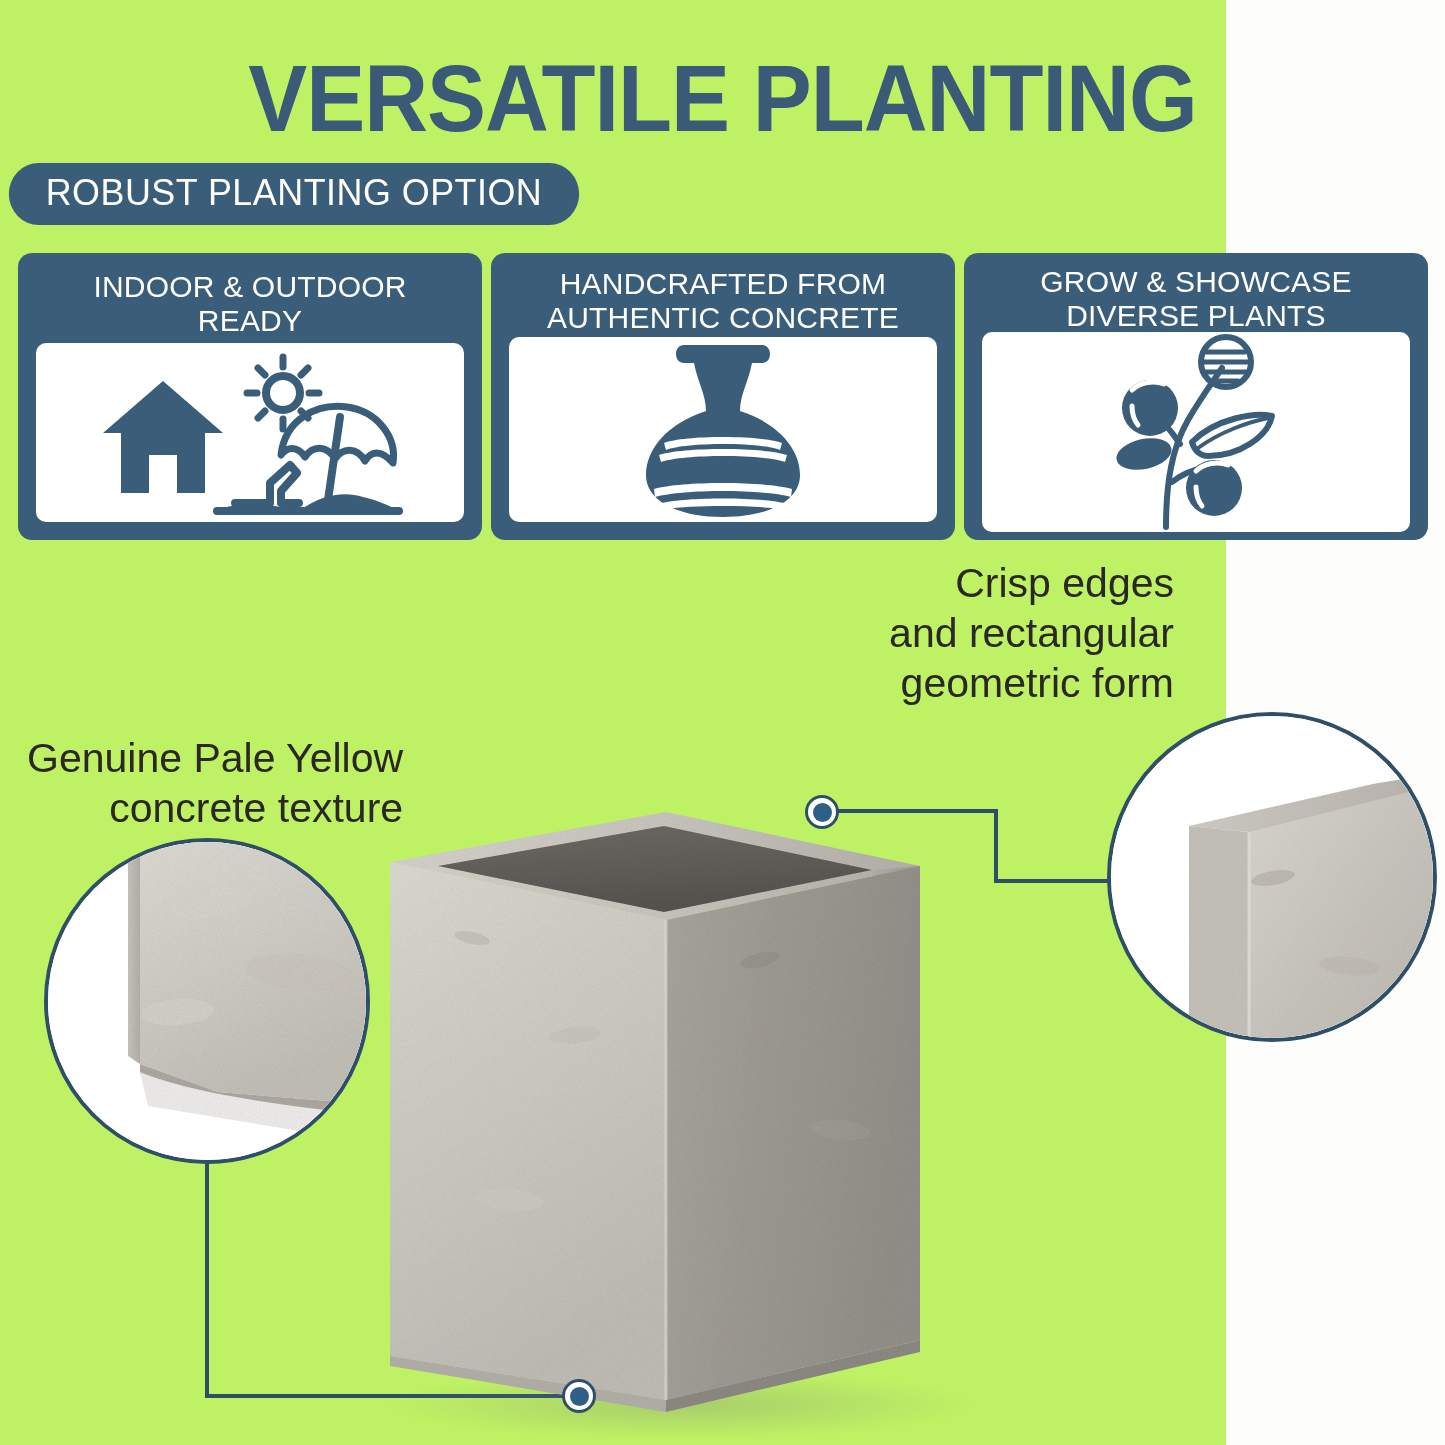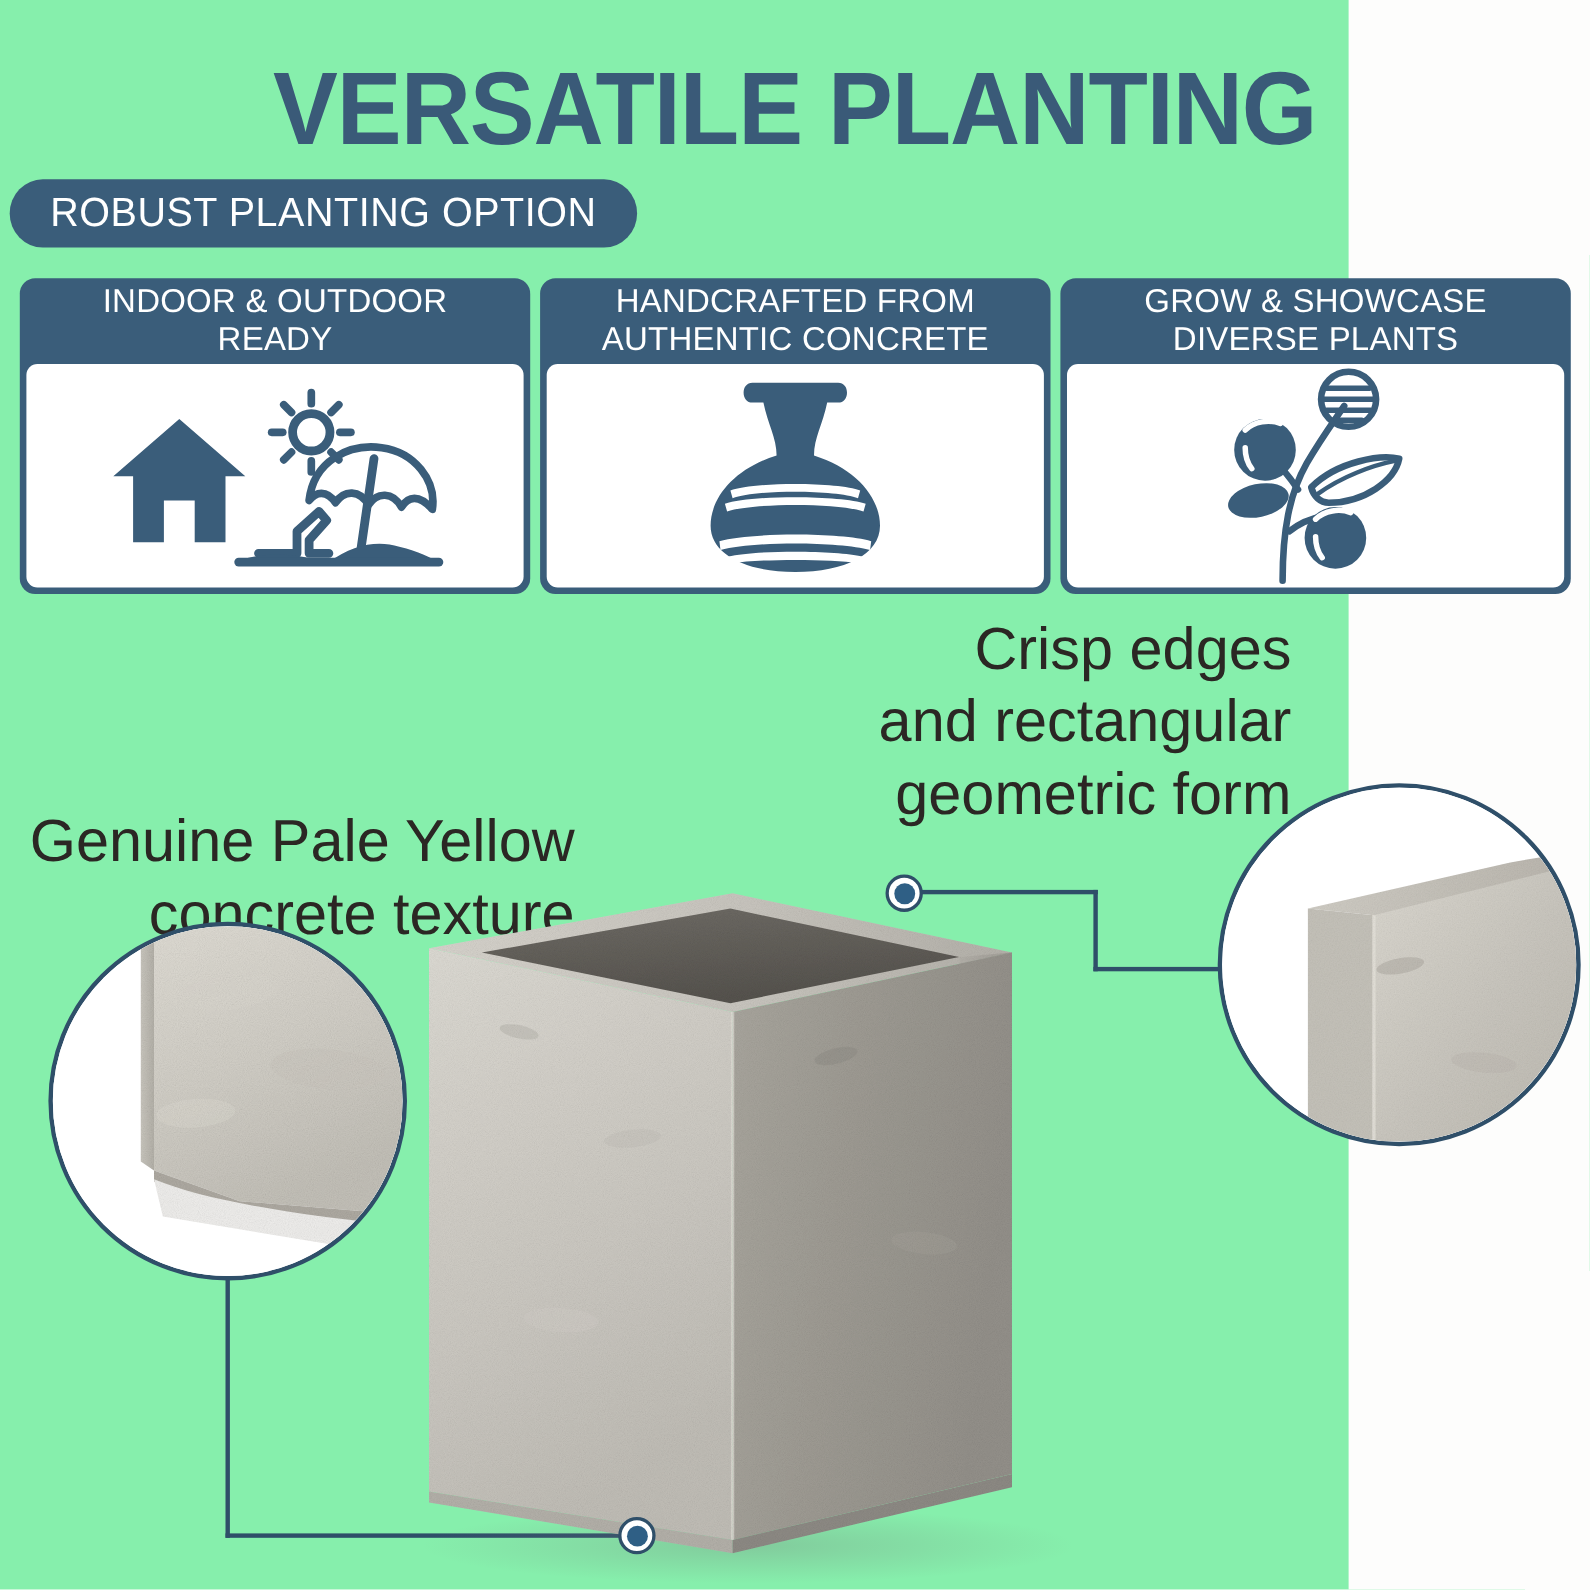--- a/index.html
+++ b/index.html
@@ -2,21 +2,21 @@
 <html><head>
 <meta charset="utf-8">
 <style>
   * { box-sizing: border-box; margin: 0; padding: 0; }
   html, body {
     width: 1445px; height: 1445px;
     background: #FDFDFC;
     font-family: "Liberation Sans", sans-serif;
     overflow: hidden;
   }
-  #stage { position: relative; width: 1226px; height: 1445px; background:#86efac; }
+  #stage { position: relative; width: 1226px; height: 1445px; background:#bef264; }
 
   
   .title {
     position: absolute; left: 0; top: 52px; width: 1445px;
     text-align: center;
     font-size: 94px; font-weight: 700; letter-spacing: -1px;
     color: #3A5A78;
     font-family: "Liberation Sans", sans-serif;
     transform: scaleX(0.94);
     line-height: 1.0;
@@ -37,21 +37,21 @@
   
   .features {
     position:absolute; left:18px; top:253px;
     width: 1410px; height: 287px;
     display:flex; justify-content:space-between;
   }
   .fbox {
     width: 464px; height: 287px;
     background:#3A5D7A;
     border-radius: 14px;
-    padding: 0;
+    padding: 12px;
     display:flex; flex-direction:column;
     overflow:hidden;
   }
   .fbox-head {
     height: 78px;
     display:flex; align-items:center; justify-content:center;
     color:#FFFFFF;
     font-size: 30px; font-weight: 500;
     line-height: 1.12;
     text-align:center;
@@ -65,21 +65,21 @@
     margin: 0 6px 6px 6px;
     border-radius: 10px;
     display:flex; align-items:center; justify-content:center;
   }
   .fbox-body svg { display:block; }
 
   
   .ann {
     position:absolute;
     color:#2B2724;
-    font-size: 54px;
+    font-size: 41px;
     font-weight: 400;
     line-height: 1.22;
     white-space: pre-line;
   }
   .ann-right { right: 52px; top: 558px; text-align:right; }
   .ann-left  { left: 27px; top: 733px; text-align:right; }
 
   
   .circle {
     position:absolute;

